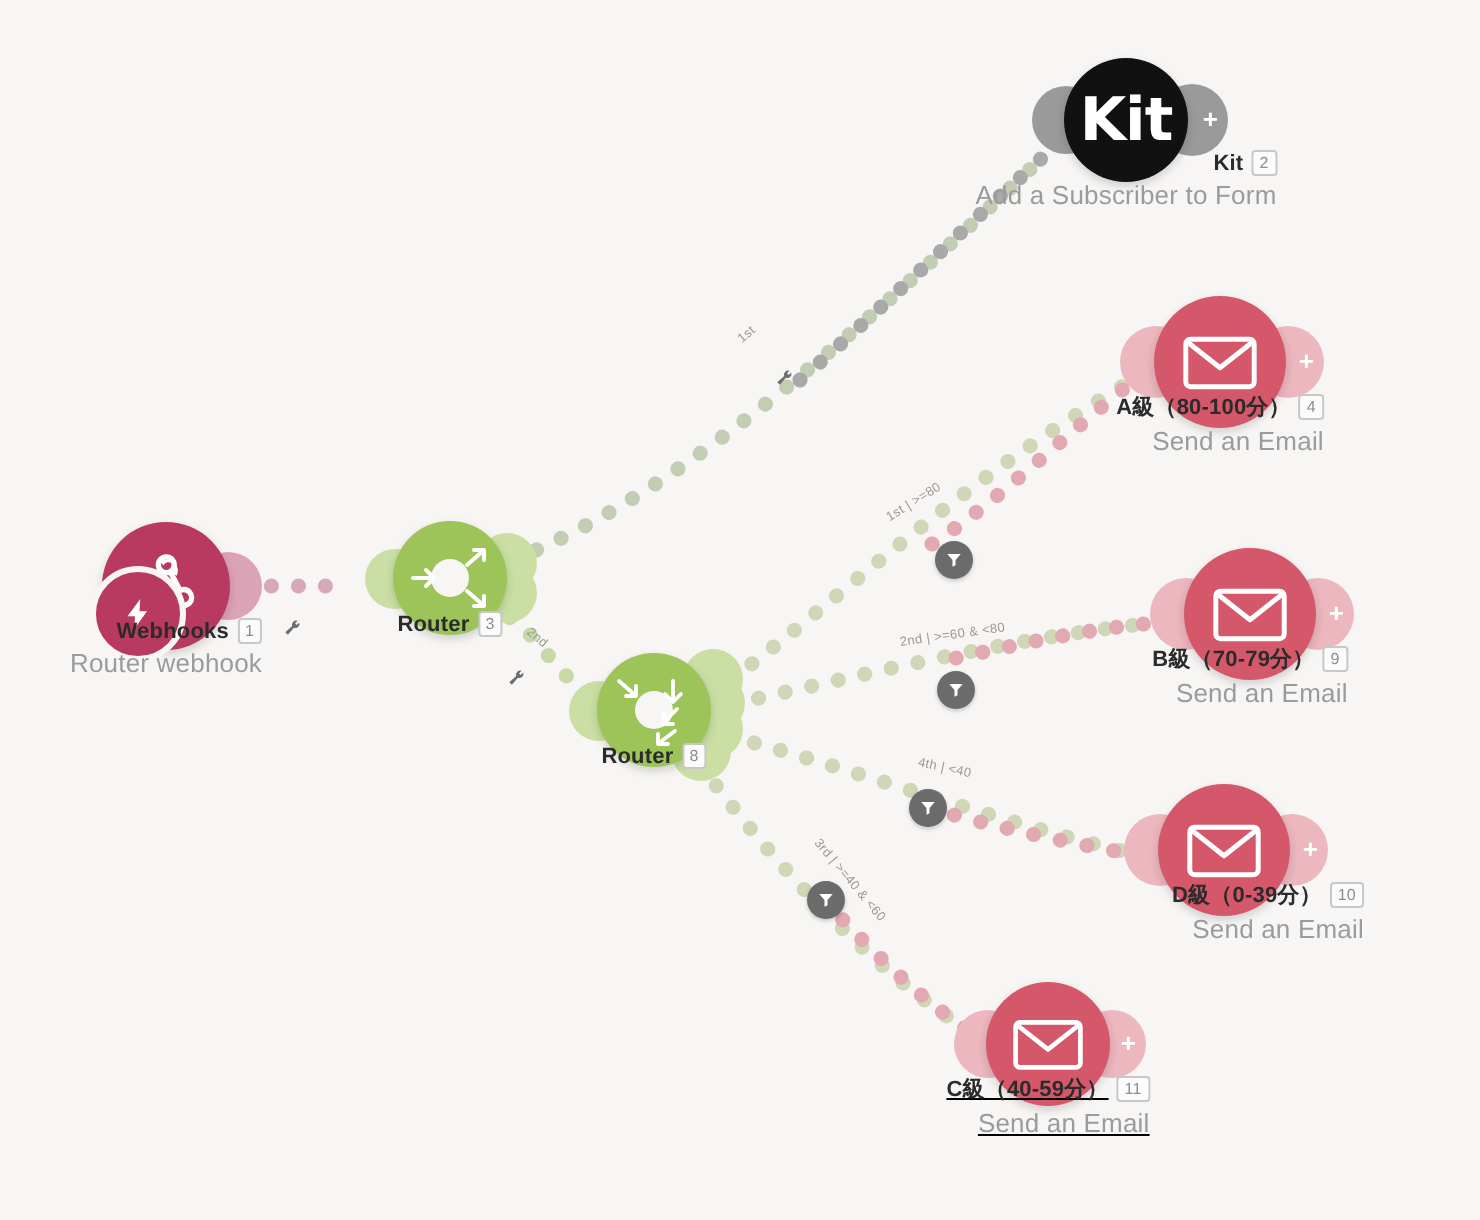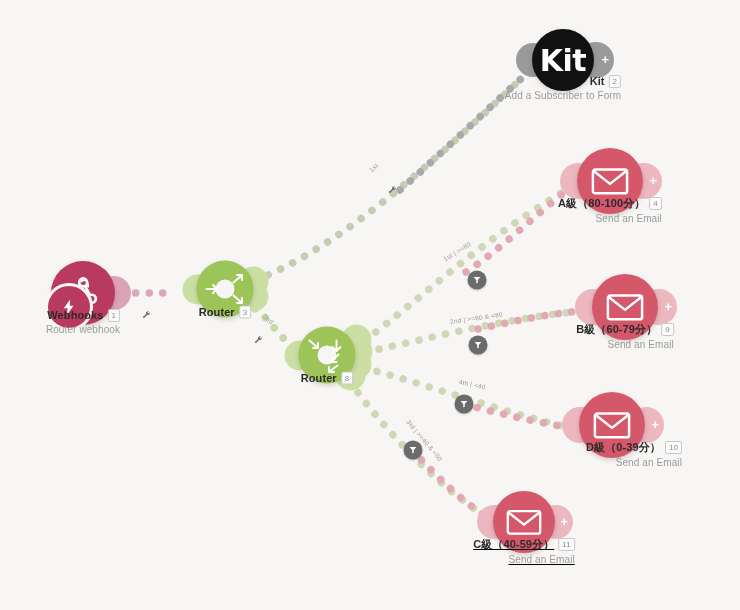--- a/index.html
+++ b/index.html
@@ -103,21 +103,21 @@
     color: #8d8d8d;
     border: 1px solid #c8c8c8;
     border-radius: 2px;
     padding: 0px 3px;
     margin-left: 4px;
     vertical-align: 1px;
     line-height: 11px;
     background: #fbfbfb;
   }
   .node-sub {
-    font-size: 10px;
+    font-size: 13px;
     color: #9b9b9b;
     margin-top: 2px;
     letter-spacing: 0.1px;
   }
 
   .kit-word {
     color: #ffffff;
     font-family: "DejaVu Sans", sans-serif;
     font-weight: 700;
     font-size: 30px;
@@ -341,21 +341,21 @@
       <span class="plus" style="right:5px; top:11px;">+</span>
     </div>
     <div class="bulb" style="width:66px; height:66px;">
       <svg width="38" height="30" viewBox="0 0 40 30">
         <rect x="2" y="3" width="36" height="25" rx="2.5" fill="none" stroke="#ffffff" stroke-width="2.6"></rect>
         <path d="M3.5 5 L20 18 L36.5 5" fill="none" stroke="#ffffff" stroke-width="2.6" stroke-linecap="round" stroke-linejoin="round"></path>
       </svg>
     </div>
     <div class="node-label" style="top:48px;">
       <div class="node-title">
-        <span>B級（60-79分）</span><span class="node-num">9</span>
+        <span>B級（70-79分）</span><span class="node-num">9</span>
       </div>
       <div class="node-sub">Send an Email</div>
     </div>
   </div>
 
   <div class="node node-rose" style="left:612px; top:425px;">
     <div class="stub stub-in-rose" style="left:-17px; width:36px; height:36px;"></div>
     <div class="stub stub-out-rose" style="right:-19px; width:36px; height:36px;">
       <span class="plus" style="right:5px; top:11px;">+</span>
     </div>

